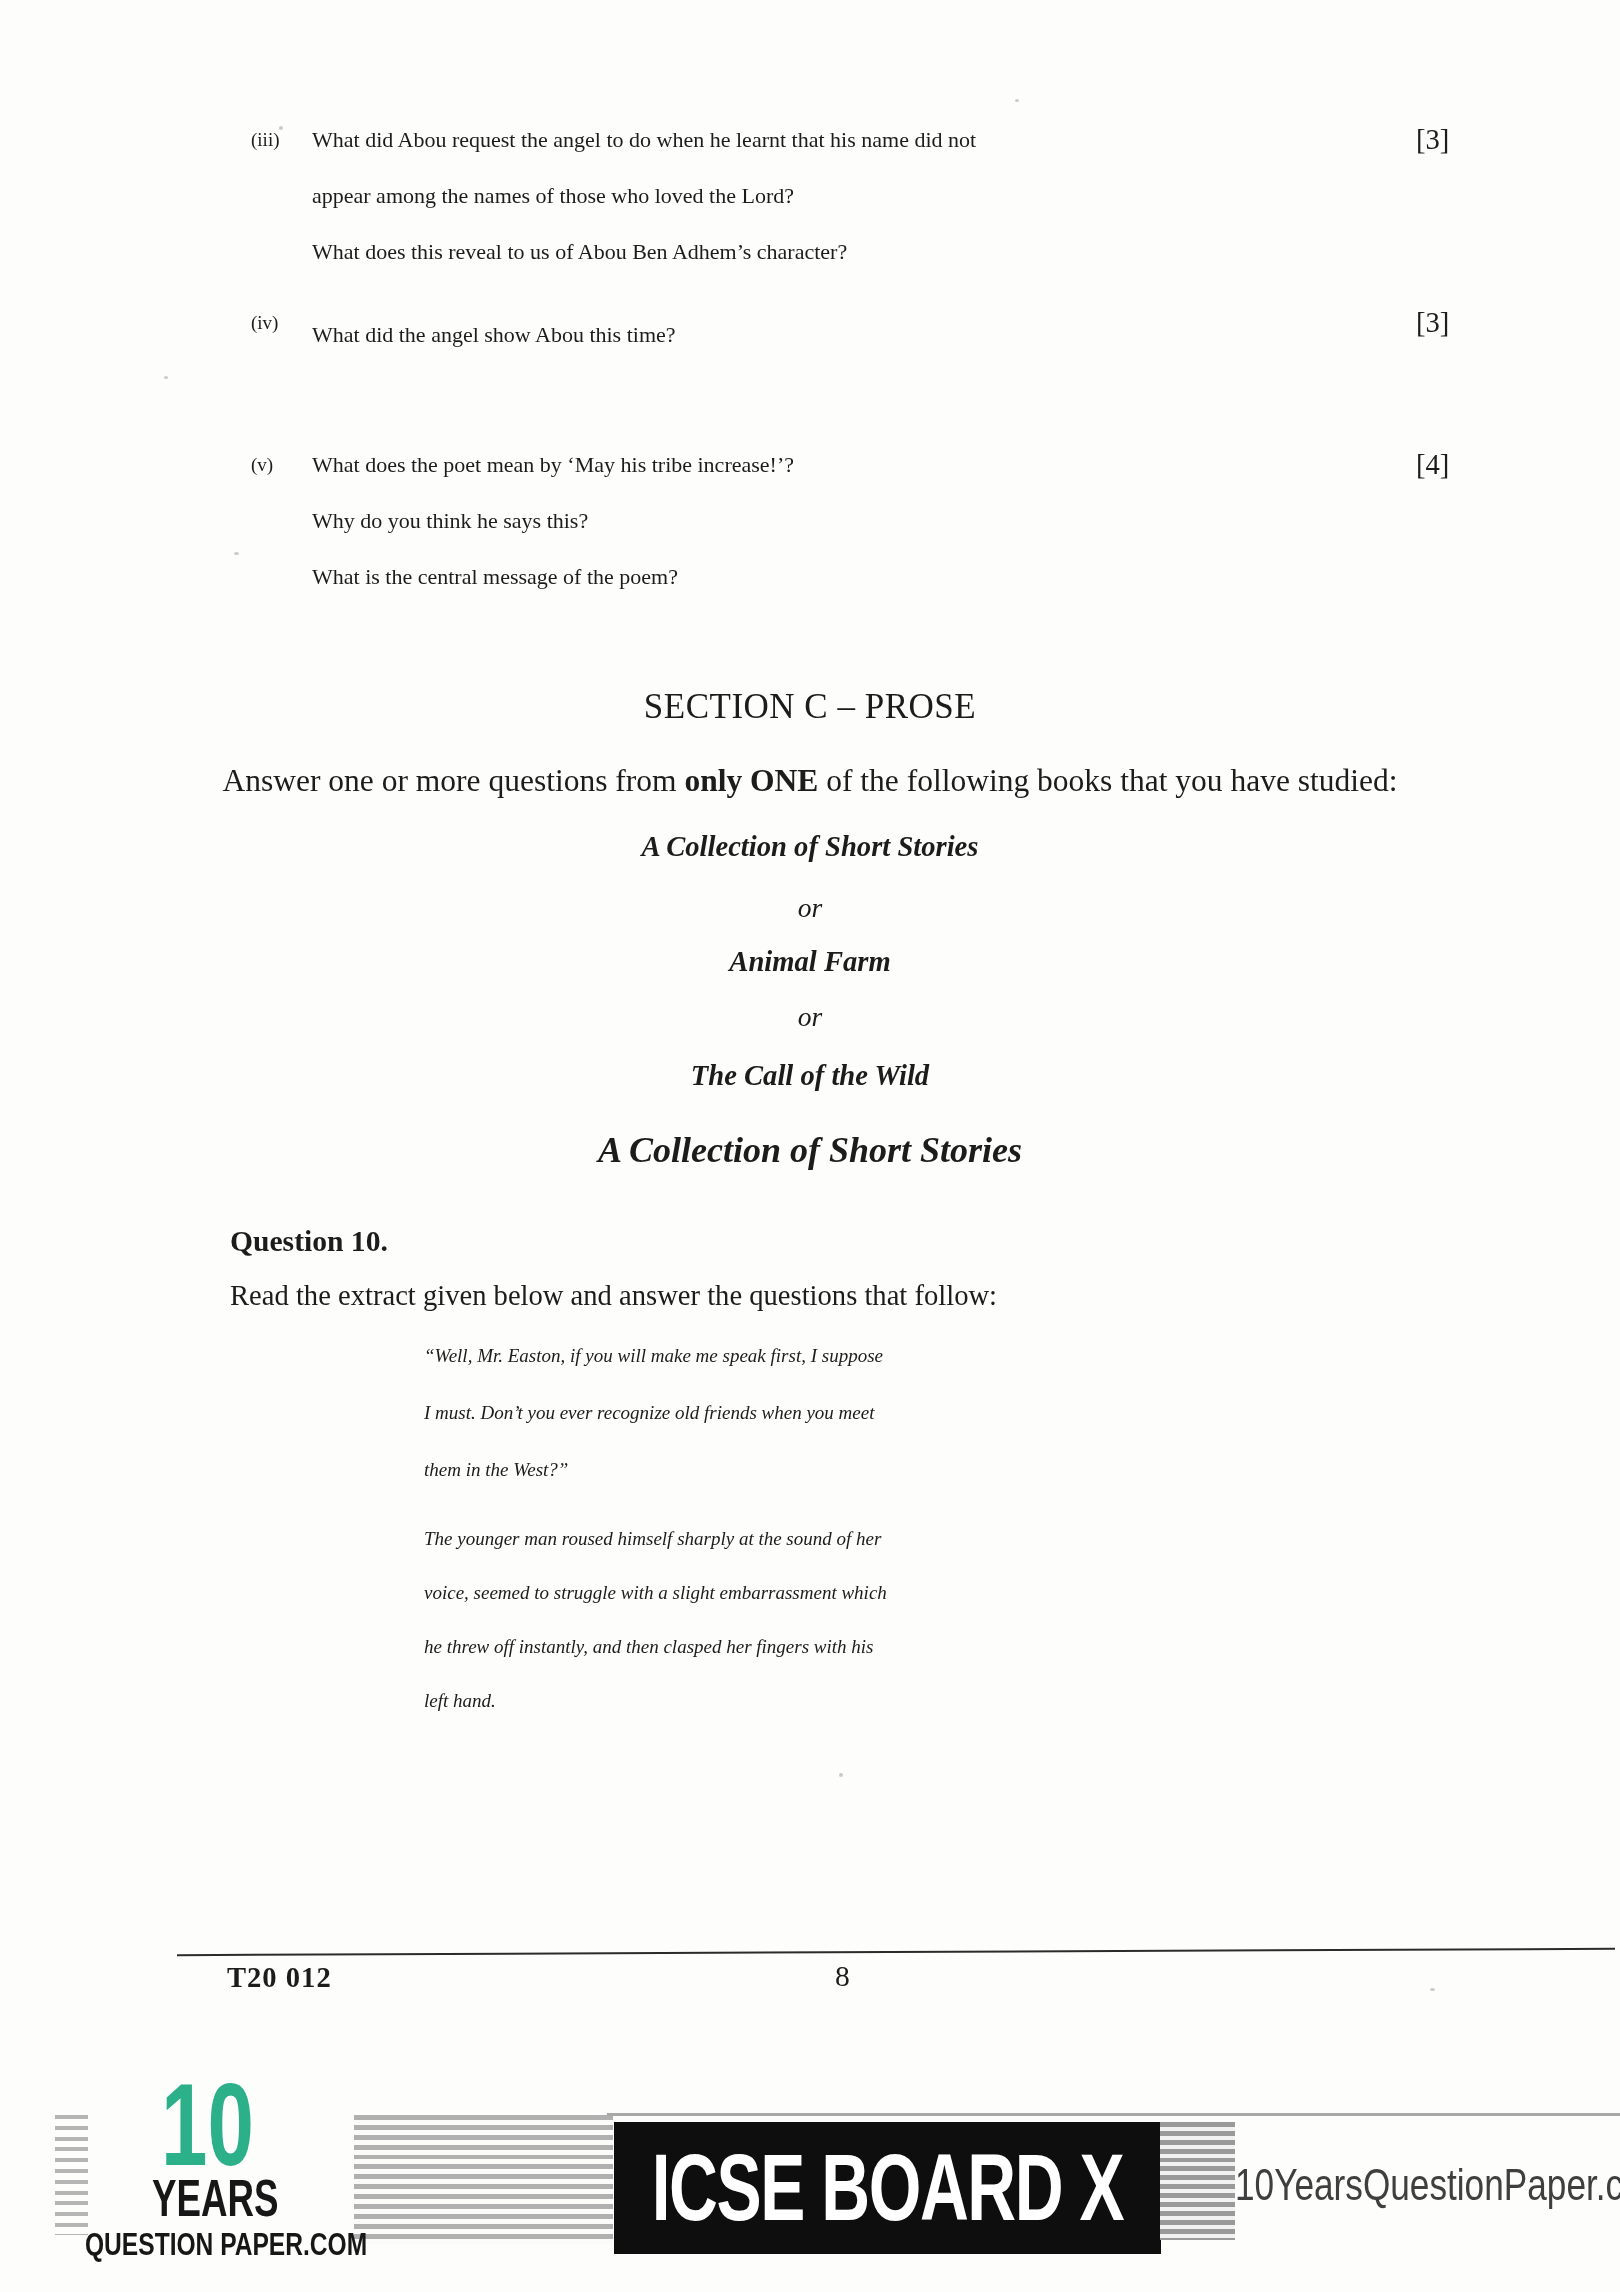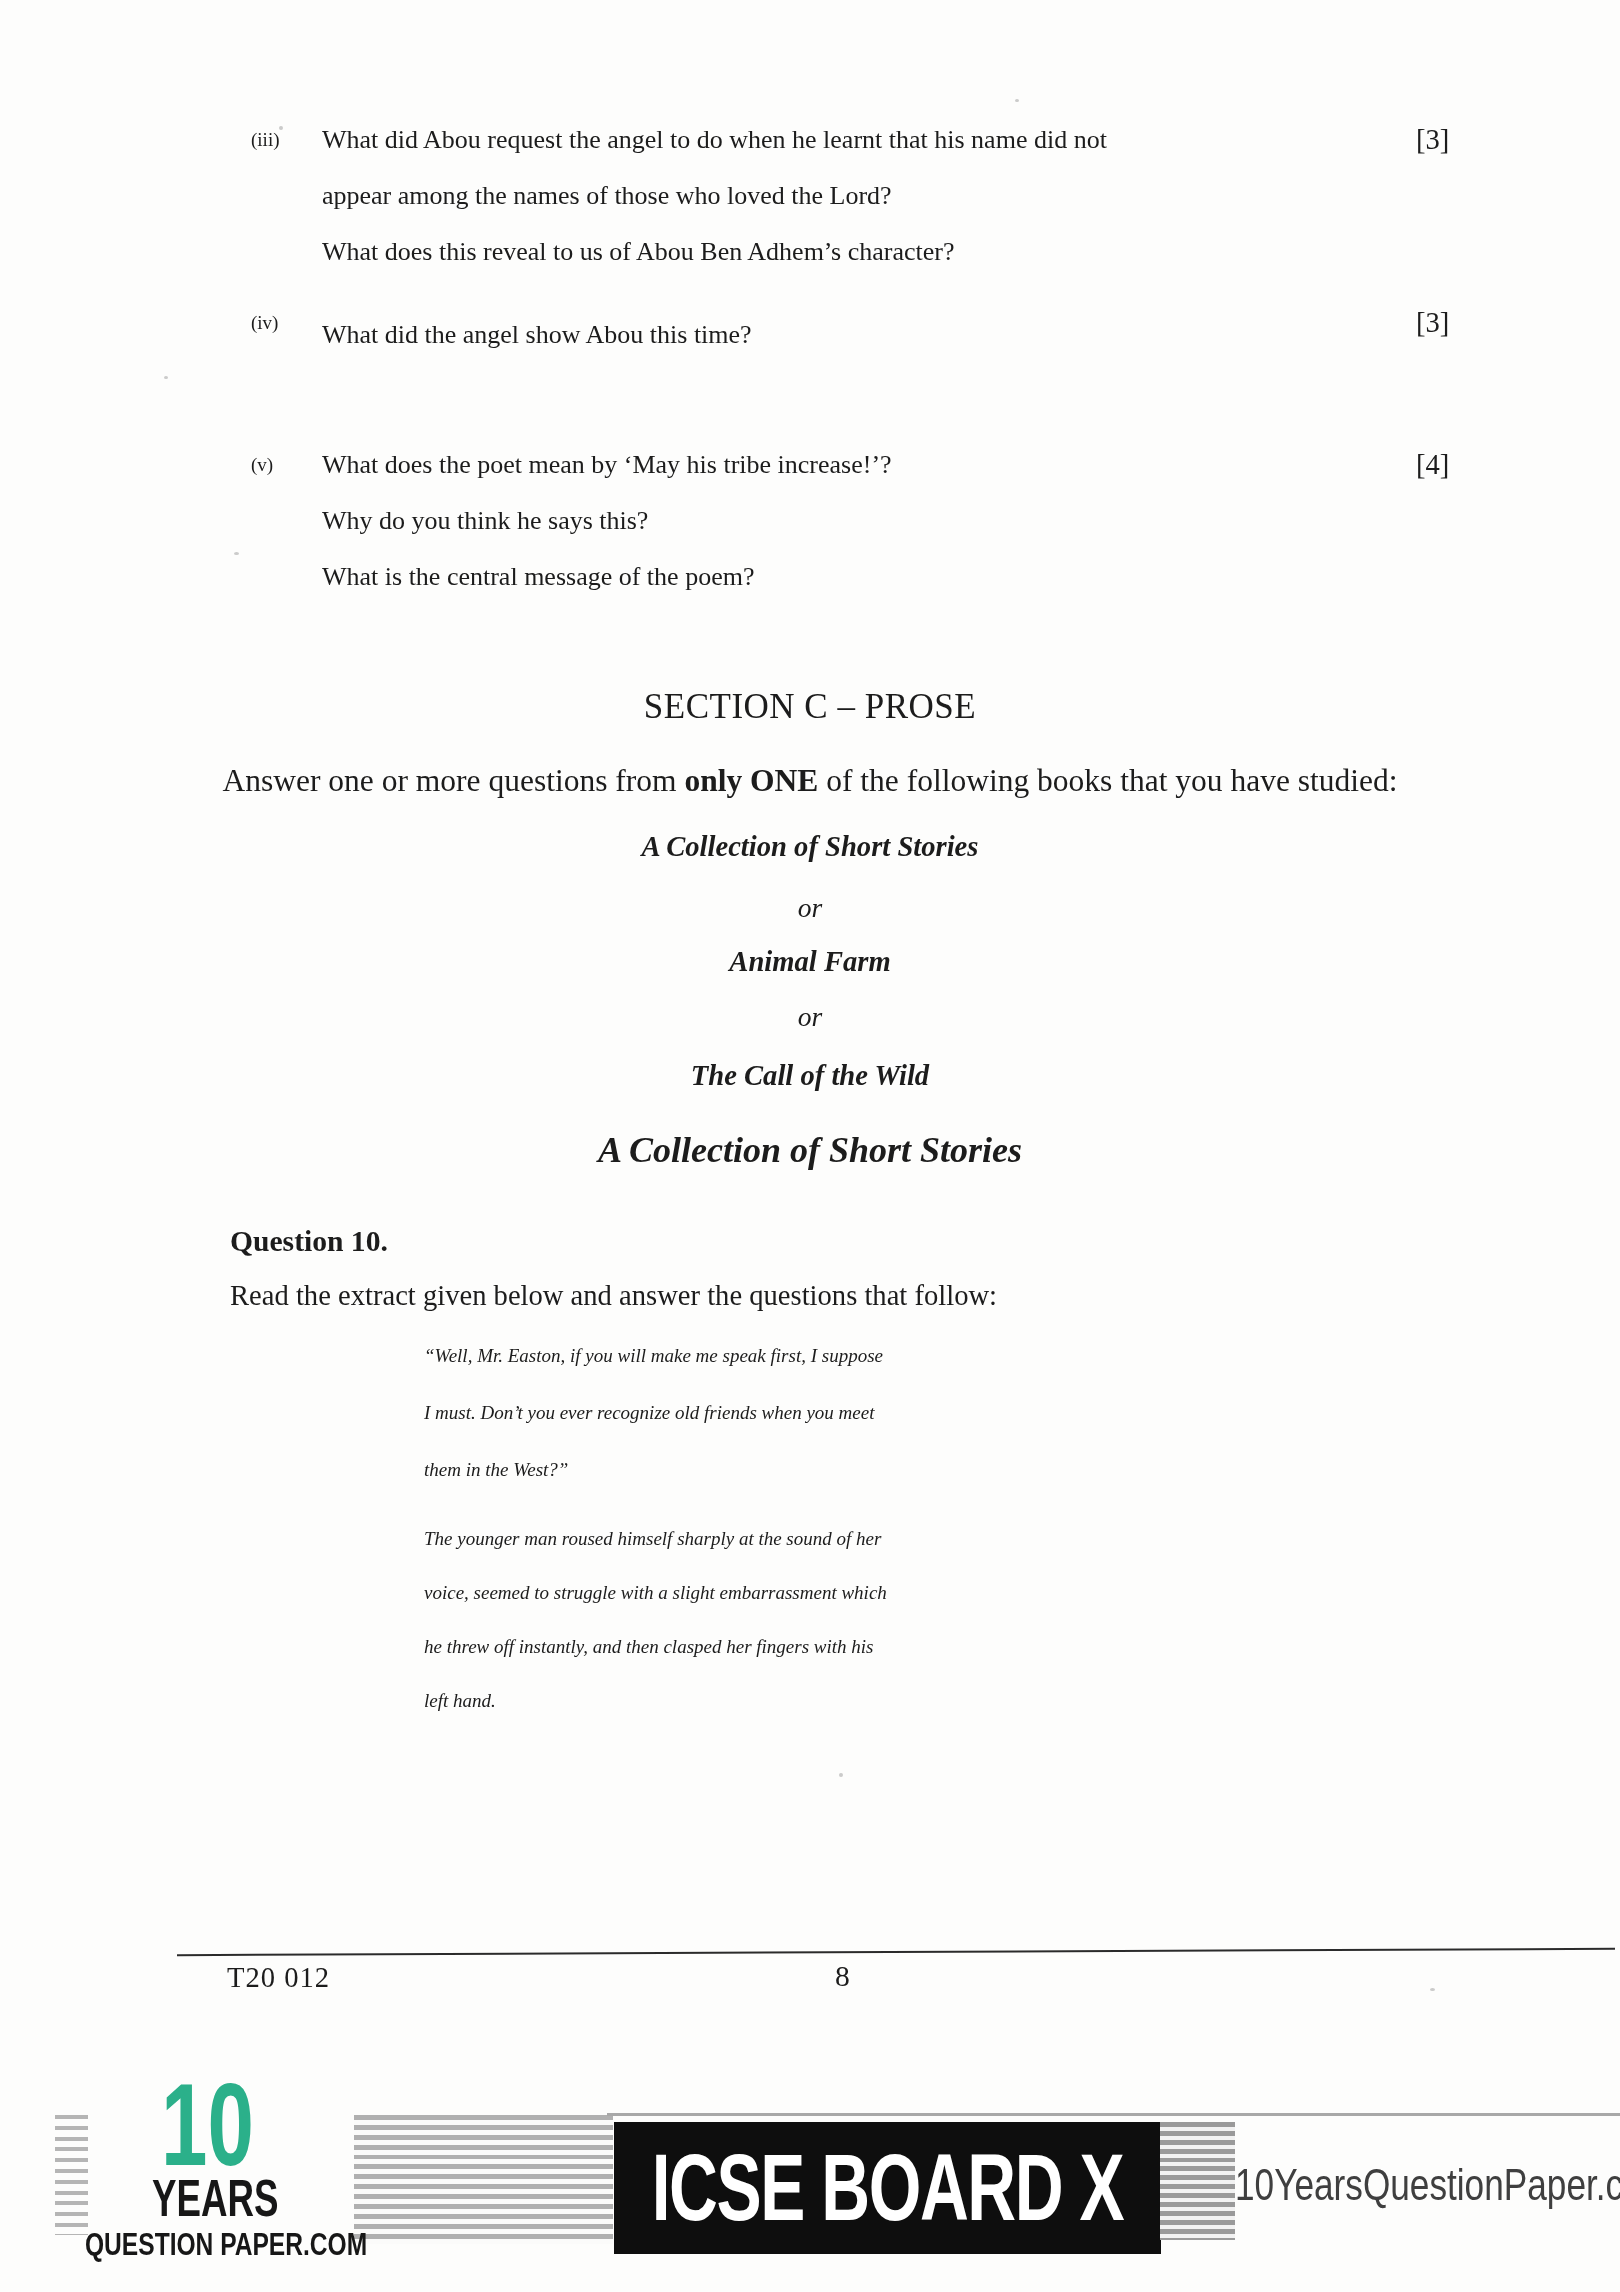--- a/index.html
+++ b/index.html
@@ -7,21 +7,21 @@
     position:relative;
     width:1620px;height:2292px;
     background:#fdfdfc;
     overflow:hidden;
     font-family:"Liberation Serif","DejaVu Serif",serif;
     color:#1c1c1c;
   }
   
   .qrow{position:absolute;left:0;right:0;}
   .qnum{position:absolute;left:231px;top:0;font-size:19px;line-height:56px;margin-left:20px;}
-  .qtext{position:absolute;left:322px;top:0;width:1064px;font-size:26px;font-family:Liberation Serif, serif;}
+  .qtext{position:absolute;left:312px;top:0;width:1064px;font-size:22px;font-family:Liberation Serif, serif;}
   .qtext .qline{line-height:56px;}
   .qtext .qline.gap{margin-top:11.8px;}
   .qmarks{position:absolute;left:1416px;top:0;font-size:28.6px;line-height:56px;}
   
   .centerline{position:absolute;left:0;width:1620px;text-align:center;}
   .sec-heading{font-size:35px;font-weight:normal;line-height:39px;letter-spacing:0.5px;}
   .instruction{font-size:31.5px;line-height:39px;}
   .instruction b{font-weight:bold;}
   .book{font-size:28.6px;font-weight:bold;font-style:italic;line-height:39px;}
   .orword{font-size:27.6px;font-style:italic;line-height:39px;}
@@ -29,21 +29,21 @@
   
   .q10label{position:absolute;left:230px;top:1224px;font-size:29.6px;font-weight:bold;line-height:35px;}
   .q10intro{position:absolute;left:230px;top:1278px;font-size:28.6px;line-height:35px;}
   .extract{position:absolute;left:424px;width:818px;font-style:italic;font-size:19px;}
   .extract.quote{top:1327px;}
   .extract.quote .xline{line-height:57px;}
   .extract.narr{top:1512px;}
   .extract.narr .xline{line-height:54px;}
   
   .footer-rule{position:absolute;left:177px;top:1951px;width:1438px;height:2px;background:#2b2b2b;transform:rotate(-0.25deg);}
-  .paper-code{position:absolute;left:227px;top:1962px;font-size:28.6px;font-weight:normal;letter-spacing:1px;}
+  .paper-code{position:absolute;left:227px;top:1962px;font-size:28.6px;font-weight:bold;letter-spacing:1px;}
   .page-number{position:absolute;left:835px;top:1960px;font-size:29.6px;}
   
   .banner{position:absolute;left:10px;top:2049px;width:1620px;height:243px;font-family:"Liberation Sans","DejaVu Sans",sans-serif;margin-left:45px;}
   .stripes{position:absolute;}
   .stripes.left{left:0;top:66px;width:33px;height:120px;
     background:repeating-linear-gradient(to bottom,#b5b5b5 0 3.9px,#fdfdfc 3.9px 10.8px);}
   .stripes.mid{left:299px;top:66px;width:259px;height:129px;
     background:repeating-linear-gradient(to bottom,#b0b0b0 0 4.9px,#fbfbfa 4.9px 9.9px);}
   .stripes.right{left:1105px;top:73px;width:75px;height:118px;
     background:repeating-linear-gradient(to bottom,#9a9a9a 0 4.9px,#f2f2f2 4.9px 8.9px);}

